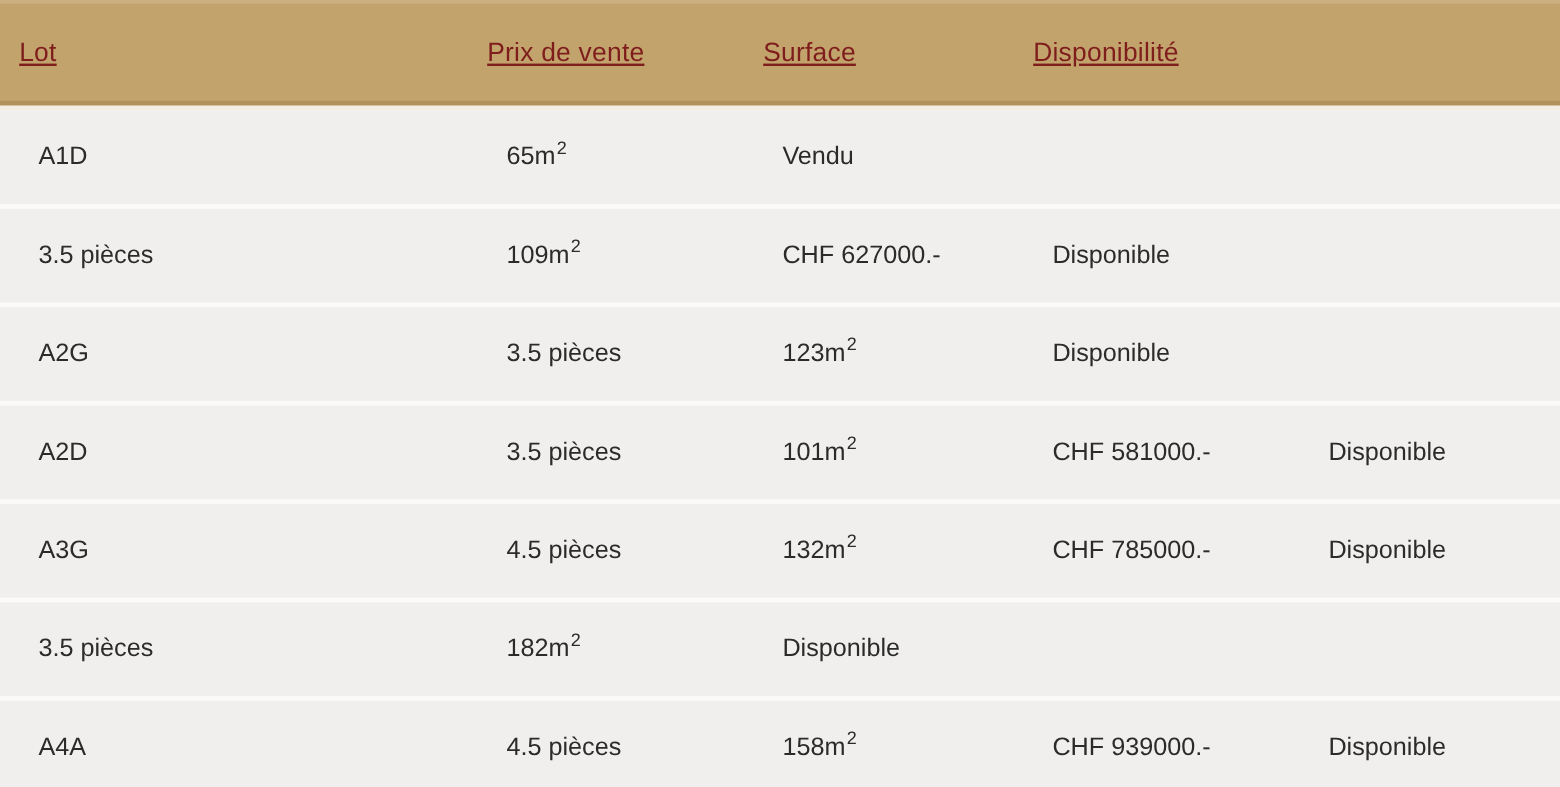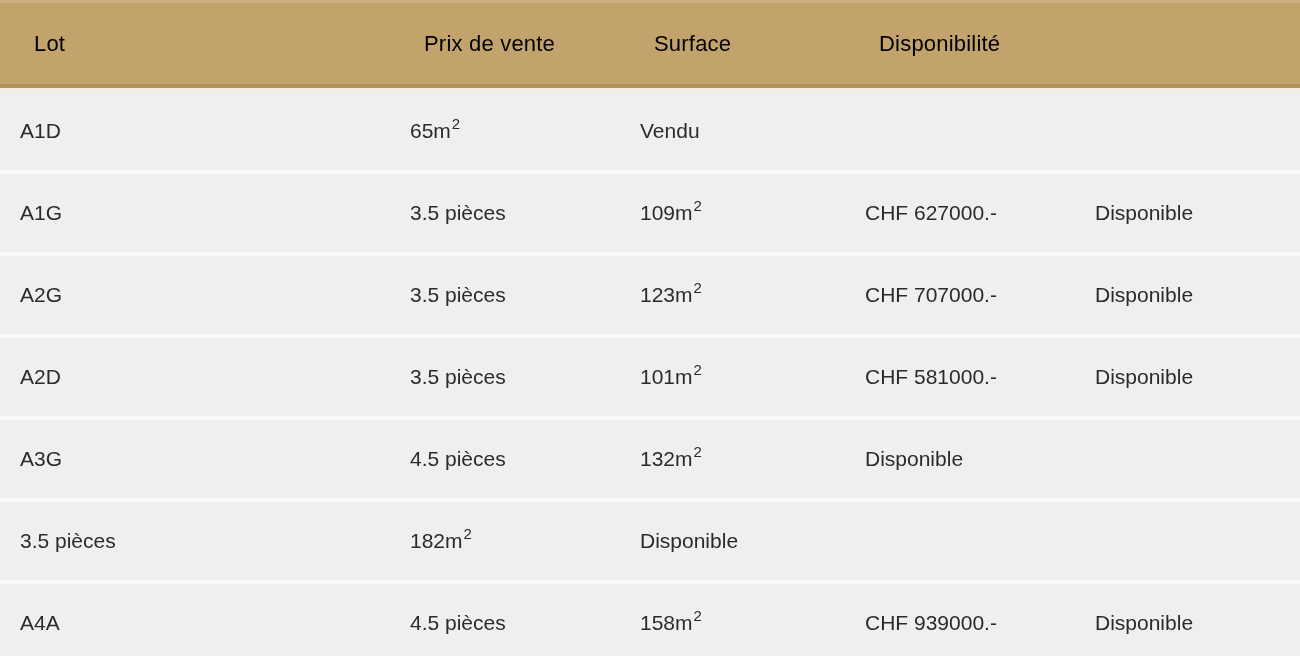--- a/index.html
+++ b/index.html
@@ -22,40 +22,41 @@
 
   .header-row {
     height: 88px;
     background: #c2a36c;
     border-top: 3px solid #cdb081;
     border-bottom: 4px solid #b2925b;
   }
   .hcell {
     display: flex;
     align-items: center;
-    padding-left: 34px;
-    color: #000000;
+    padding-left: 16px;
+    color: #7f1d1d;
     font-size: 22px;
     letter-spacing: 0.2px;
+    text-decoration: underline;
   }
 
   .header-gap {
     height: 4px;
     background: #f3eee1;
   }
 
   .row {
     height: 78px;
     background: #f0efed;
     margin-bottom: 4px;
   }
   .cell {
     display: flex;
     align-items: center;
-    padding-left: 20px;
+    padding-left: 32px;
     color: #2b2b2b;
     font-size: 21px;
   }
   .cell .sup {
     font-size: 15px;
     line-height: 1;
     position: relative;
     top: -8px;
     left: 1px;
   }
@@ -77,38 +78,36 @@
   <div class="grid-row row">
     <div class="cell">A1D</div>
     <div class="cell">
         <span>65m</span>
         <span class="sup">2</span>
       </div>
     <div class="cell">Vendu</div>
   </div>
 
   <div class="grid-row row">
-    <div class="cell">A1G</div>
     <div class="cell">3.5 pièces</div>
     <div class="cell">
         <span>109m</span>
         <span class="sup">2</span>
       </div>
     <div class="cell">CHF 627000.-</div>
     <div class="cell">Disponible</div>
   </div>
 
   <div class="grid-row row">
     <div class="cell">A2G</div>
     <div class="cell">3.5 pièces</div>
     <div class="cell">
         <span>123m</span>
         <span class="sup">2</span>
       </div>
-    <div class="cell">CHF 707000.-</div>
     <div class="cell">Disponible</div>
   </div>
 
   <div class="grid-row row">
     <div class="cell">A2D</div>
     <div class="cell">3.5 pièces</div>
     <div class="cell">
         <span>101m</span>
         <span class="sup">2</span>
       </div>
@@ -116,20 +115,21 @@
     <div class="cell">Disponible</div>
   </div>
 
   <div class="grid-row row">
     <div class="cell">A3G</div>
     <div class="cell">4.5 pièces</div>
     <div class="cell">
         <span>132m</span>
         <span class="sup">2</span>
       </div>
+    <div class="cell">CHF 785000.-</div>
     <div class="cell">Disponible</div>
   </div>
 
   <div class="grid-row row">
     <div class="cell">3.5 pièces</div>
     <div class="cell">
         <span>182m</span>
         <span class="sup">2</span>
       </div>
     <div class="cell">Disponible</div>

